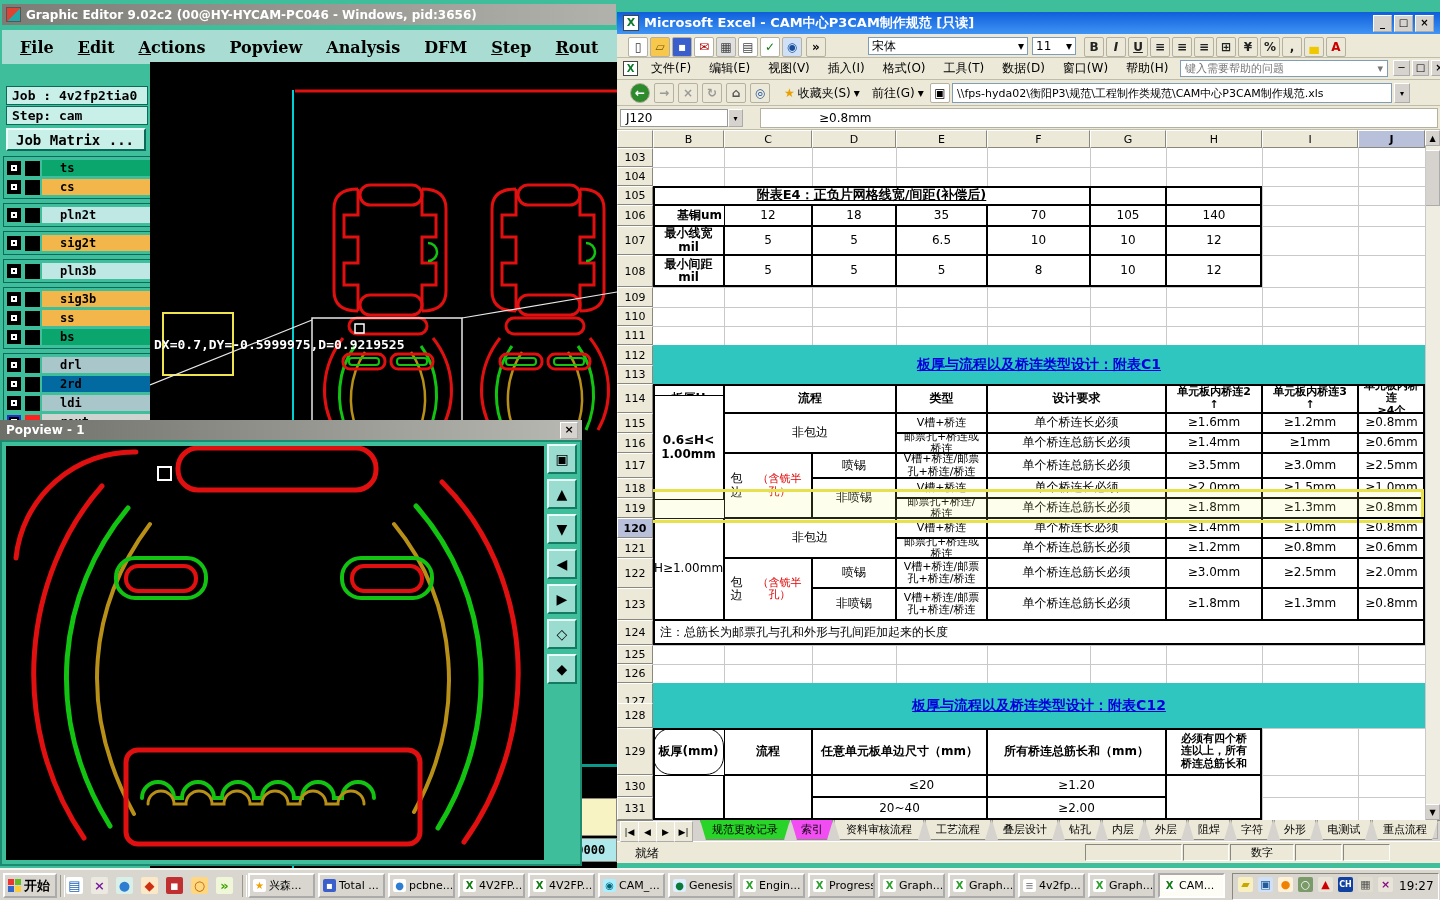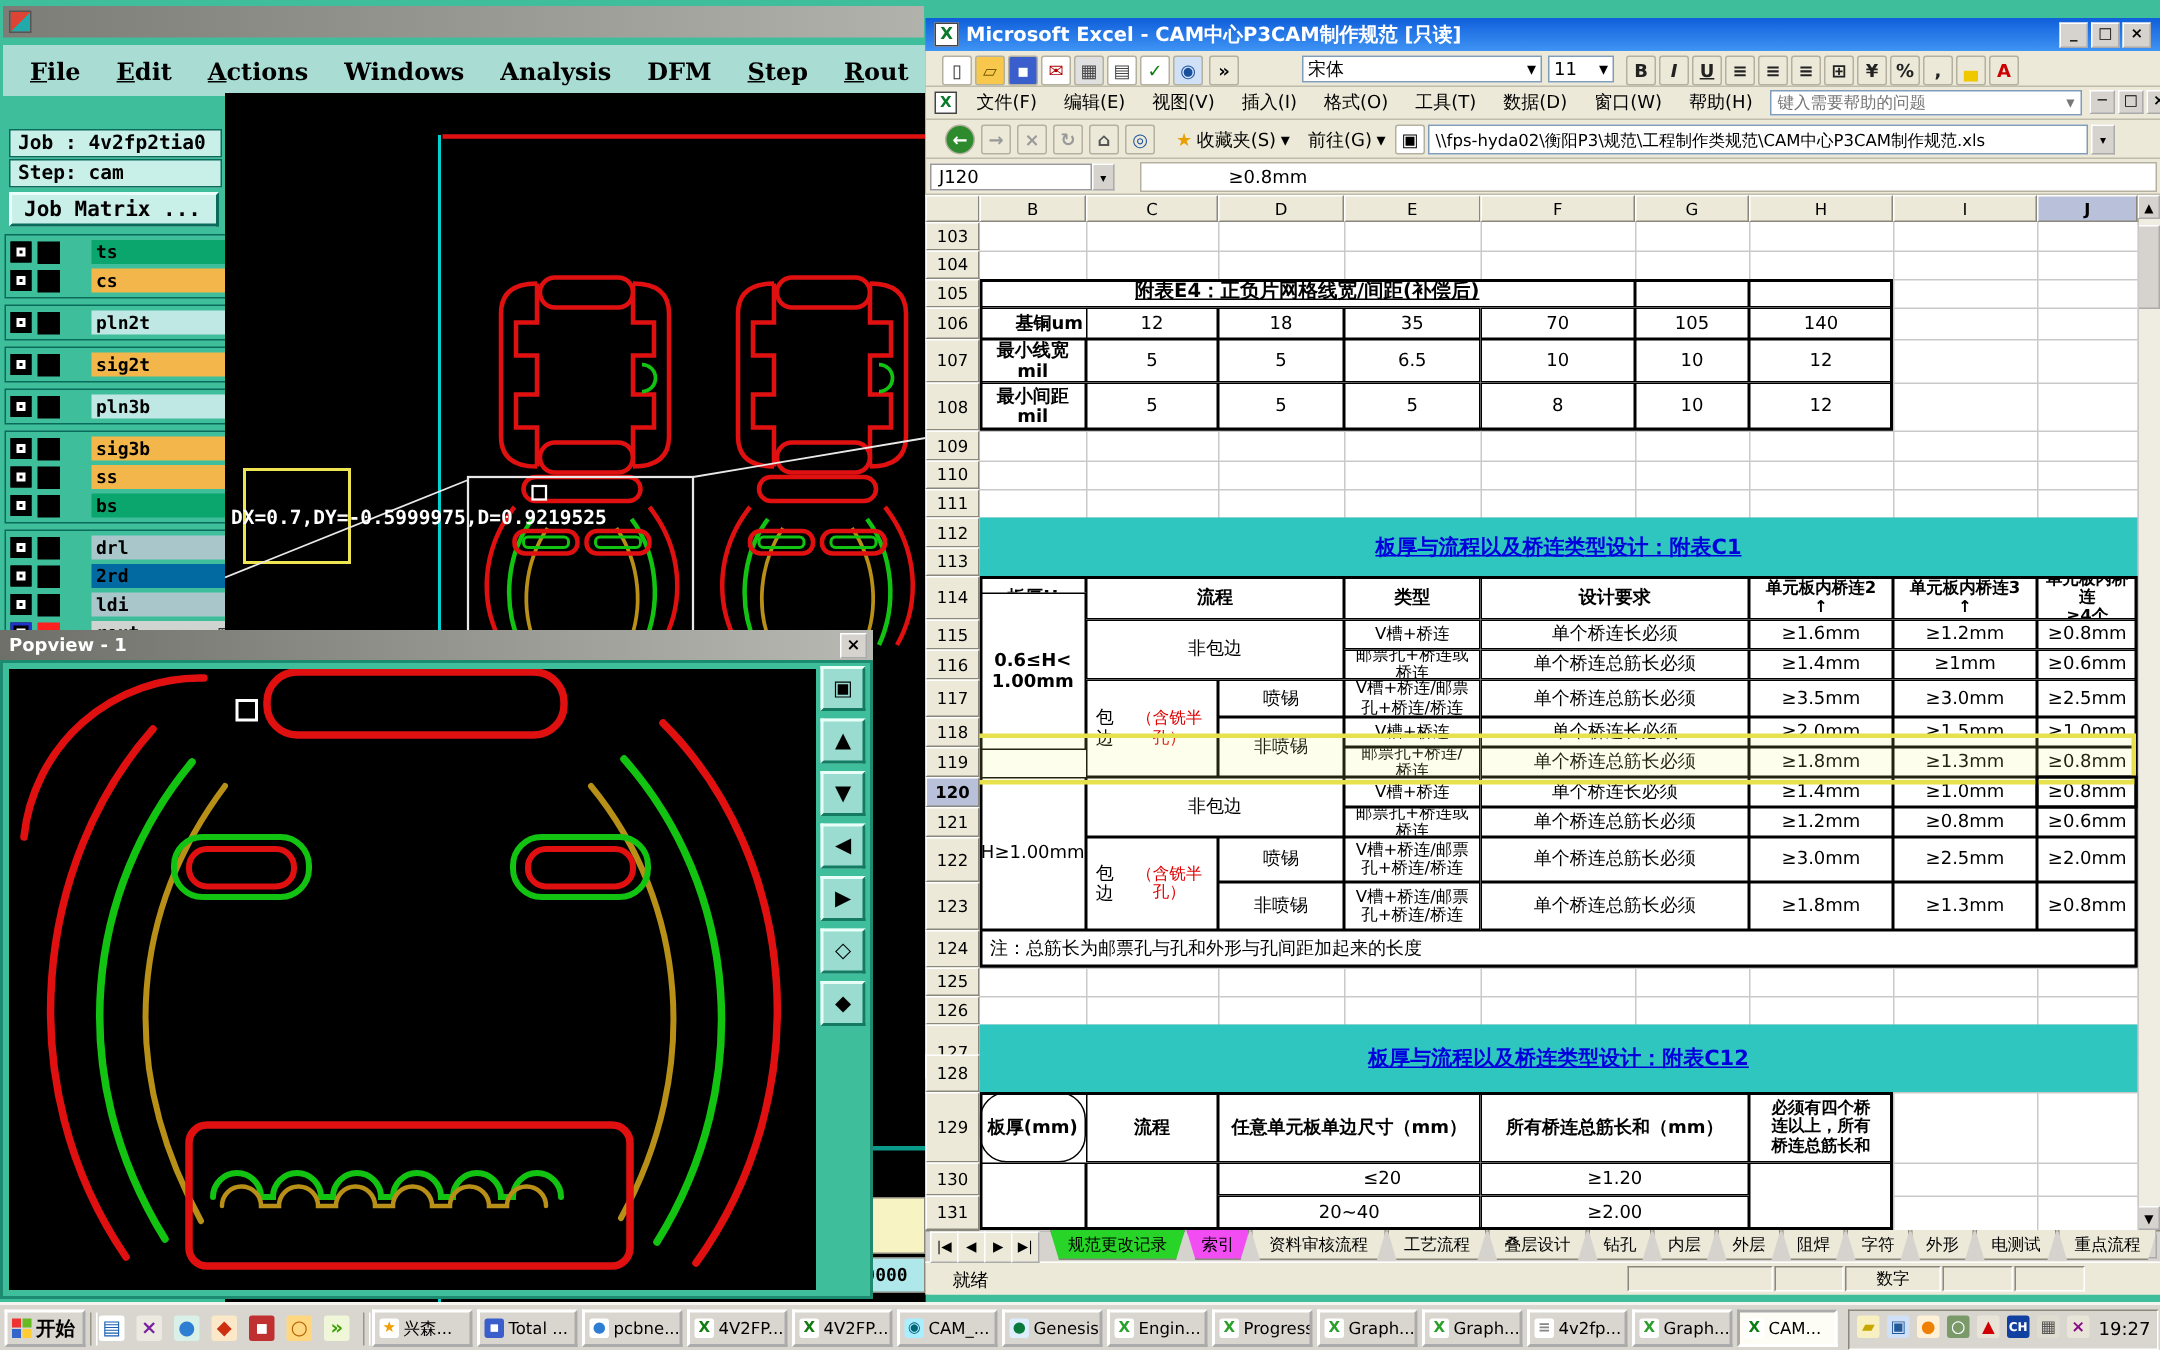--- a/index.html
+++ b/index.html
@@ -19,22 +19,22 @@
   .jmbtn{background:#c9efe9;border-top:2px solid #eafffa;border-left:2px solid #eafffa;
          border-right:2px solid #0b6b5a;border-bottom:2px solid #0b6b5a;
          font-family:"DejaVu Sans Mono",monospace;font-weight:bold;font-size:14px;
          display:flex;align-items:center;padding:0 8px;box-sizing:border-box;}
   #ge-layers{left:3px;top:156px;width:152px;}
   .lgroup{margin-bottom:4px;border:1px solid #0b6b5a;background:#3fbe9c;padding:1px;}
   .lrow{display:flex;align-items:center;height:18px;margin:1px 0;}
   .lcb{width:14px;height:14px;background:#000;border:2px solid #000;box-sizing:border-box;position:relative;margin-left:2px;}
   .lcb .in{position:absolute;left:2px;top:2px;right:2px;bottom:2px;border:2px solid #fff;}
   .lsw{width:15px;height:15px;margin-left:4px;background:#000;}
-  .llbl{flex:1;margin-left:21px;height:16px;font-family:"DejaVu Sans Mono",monospace;font-weight:bold;
-        font-size:12px;padding:0 3px;display:flex;align-items:center;position:relative;}
+  .llbl{flex:1;margin-left:2px;height:16px;font-family:"DejaVu Sans Mono",monospace;font-weight:bold;
+        font-size:12px;padding:0 18px;display:flex;align-items:center;position:relative;}
   .lgi{position:absolute;right:2px;font-size:9px;color:#333;}
   #ge-canvas{left:150px;top:62px;width:467px;height:810px;background:#000;}
   .stripbox{box-sizing:border-box;}
   
   .pv-title{left:0;top:420px;width:582px;height:20px;background:linear-gradient(90deg,#6f6f6a,#b9b9b3);
             color:#fff;font-weight:bold;font-size:12px;display:flex;align-items:center;padding:0 6px;box-sizing:border-box;}
   .pv-close{position:absolute;right:4px;top:2px;width:16px;height:15px;background:#d6d3ce;border:1px outset #fff;
             font-size:11px;line-height:13px;text-align:center;font-weight:bold;color:#000;}
   .pv-frame{left:0;top:440px;width:582px;height:426px;background:#3fbe9c;border:2px solid #1d8b70;box-sizing:border-box;}
   #pv-canvas{left:6px;top:446px;width:538px;height:414px;background:#000;}
@@ -109,26 +109,27 @@
          font-size:11px;font-weight:bold;border-radius:2px;}
   .sep{position:absolute;top:5px;width:3px;height:22px;border-left:1px solid #9a968a;border-right:1px solid #fff;}
 </style>
 </head>
 <body>
 
 <div id="scene">
 
   <div class="abs ge-title">
     <span class="ge-appicon"></span>
+    <span>Graphic Editor 9.02c2 (00@HY-HYCAM-PC046 - Windows, pid:3656)</span>
   </div>
   <div class="abs" id="ge-menubar">
       <div class="ge-menu"><span style="text-decoration: underline;">F</span>ile</div>
       <div class="ge-menu"><span style="text-decoration: underline;">E</span>dit</div>
       <div class="ge-menu"><span style="text-decoration: underline;">A</span>ctions</div>
-      <div class="ge-menu">Windows</div>
+      <div class="ge-menu">Popview</div>
       <div class="ge-menu">Analysis</div>
       <div class="ge-menu">DFM</div>
       <div class="ge-menu"><span style="text-decoration: underline;">S</span>tep</div>
       <div class="ge-menu"><span style="text-decoration: underline;">R</span>out</div>
       <div class="ge-menu"><span style="text-decoration: underline;">W</span>indows</div>
     </div>
 
   <div class="abs jobbox" style="left:6px;top:86px;width:142px;height:19px;">Job : 4v2fp2tia0</div>
   <div class="abs jobbox" style="left:6px;top:106px;width:142px;height:19px;">Step: cam</div>
   <div class="abs jmbtn" style="left:6px;top:128px;width:140px;height:23px;">Job Matrix ...</div>

